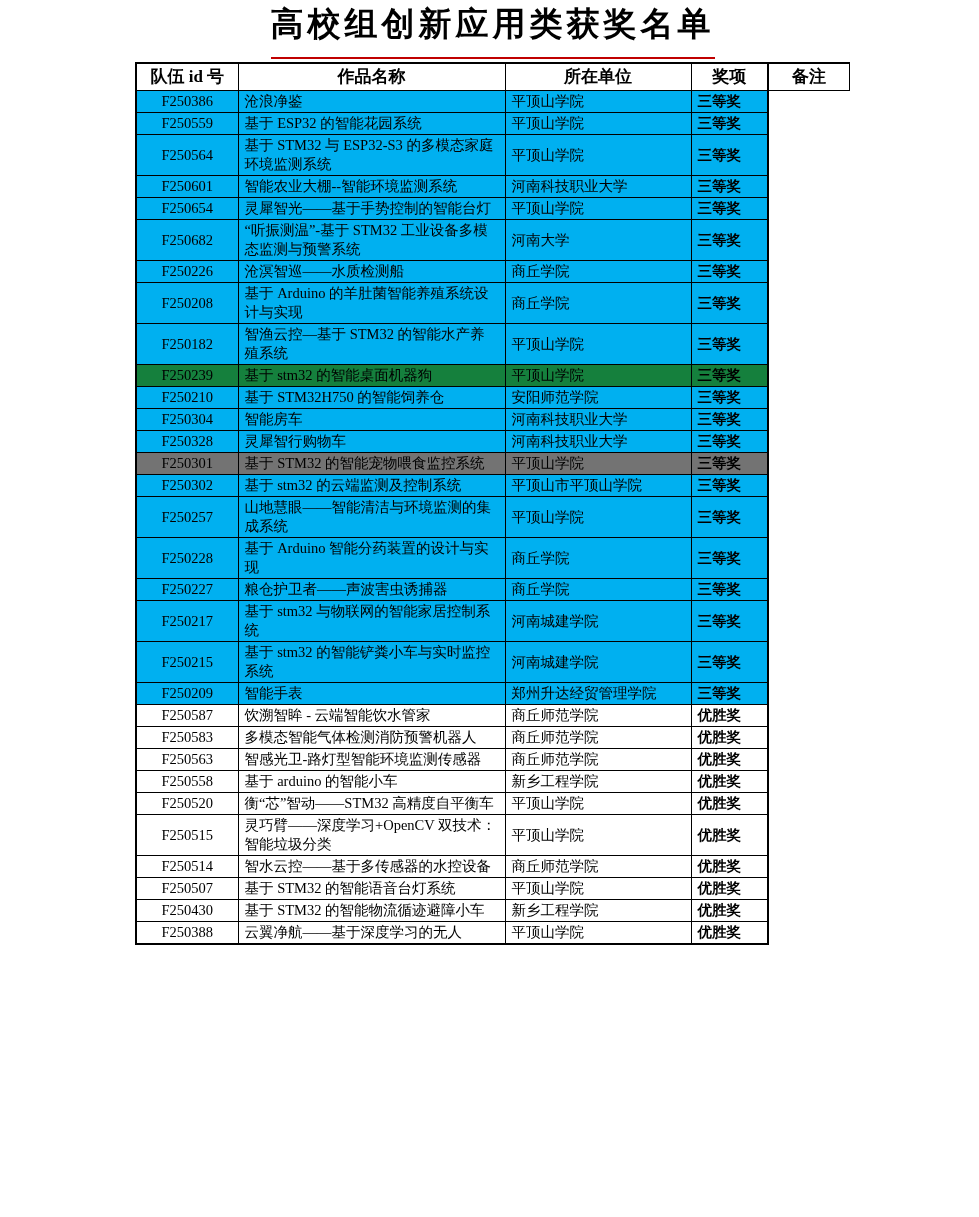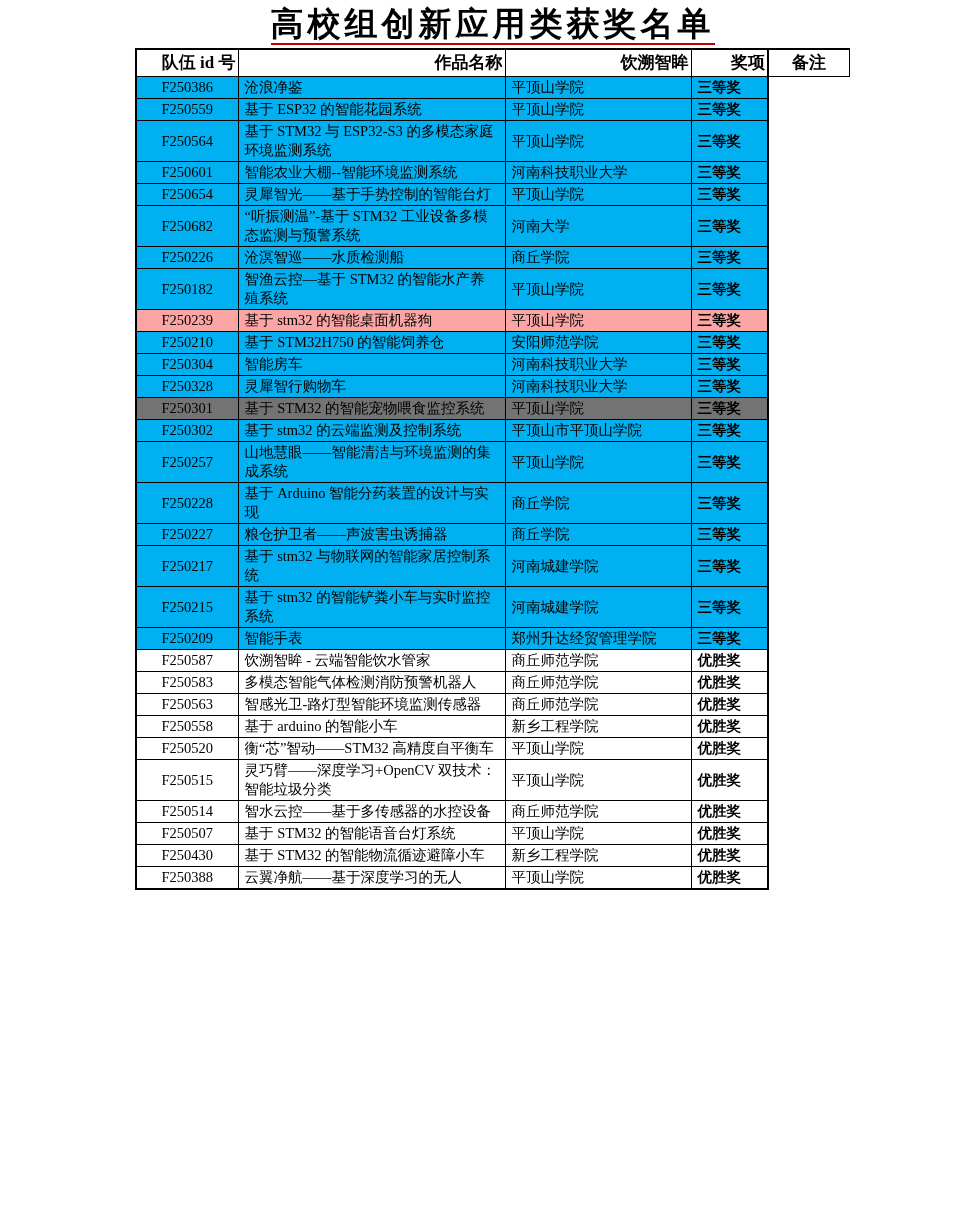--- a/index.html
+++ b/index.html
@@ -28,40 +28,40 @@
     margin: 0 0 3px 0;
   }
   .title {
     display: inline-block;
     font-family: "Liberation Sans", "DejaVu Sans", sans-serif;
     font-weight: bold;
     font-size: 33px;
     letter-spacing: 4px;
     line-height: 36px;
     border-bottom: 2px solid #c00000;
-    padding-bottom: 1px;
+    padding-bottom: 15px;
   }
   .table-zone {
     display: flex;
     align-items: flex-start;
   }
   table.award {
     border-collapse: collapse;
     border: 2px solid #000;
     table-layout: fixed;
     width: 632px;
   }
   table.award th {
     border: 1px solid #000;
     font-size: 17px;
     font-weight: bold;
     padding: 3px 2px;
     line-height: 20px;
     background: #ffffff;
-    text-align: right;
+    text-align: center;
   }
   table.award td {
     border: 1px solid #000;
     font-size: 14.5px;
     line-height: 19px;
     padding: 1px 6px;
     vertical-align: middle;
     word-break: break-word;
   }
   td.c-id    { text-align: center; padding: 1px 2px; }
@@ -101,21 +101,21 @@
         <colgroup>
           <col class="w-id">
             <col class="w-title">
             <col class="w-org">
             <col class="w-award">
         </colgroup>
         <thead>
           <tr>
             <th>队伍 id 号</th>
             <th>作品名称</th>
-            <th>饮溯智眸</th>
+            <th>所在单位</th>
             <th>奖项</th>
           </tr>
         </thead>
         <tbody>
             <tr style="background-color: rgb(0, 176, 240);">
               <td class="c-id">F250386</td>
               <td class="c-title">沧浪净鉴</td>
               <td class="c-org">平顶山学院</td>
               <td class="c-award">三等奖</td>
             </tr>
@@ -149,26 +149,32 @@
               <td class="c-org">河南大学</td>
               <td class="c-award">三等奖</td>
             </tr>
             <tr style="background-color: rgb(0, 176, 240);">
               <td class="c-id">F250226</td>
               <td class="c-title">沧溟智巡——水质检测船</td>
               <td class="c-org">商丘学院</td>
               <td class="c-award">三等奖</td>
             </tr>
             <tr style="background-color: rgb(0, 176, 240);">
+              <td class="c-id">F250208</td>
+              <td class="c-title">基于 Arduino 的羊肚菌智能养殖系统设计与实现</td>
+              <td class="c-org">商丘学院</td>
+              <td class="c-award">三等奖</td>
+            </tr>
+            <tr style="background-color: rgb(0, 176, 240);">
               <td class="c-id">F250182</td>
               <td class="c-title">智渔云控—基于 STM32 的智能水产养殖系统</td>
               <td class="c-org">平顶山学院</td>
               <td class="c-award">三等奖</td>
             </tr>
-            <tr style="background-color: #fca5a5;">
+            <tr style="background-color: #15803d;">
               <td class="c-id">F250239</td>
               <td class="c-title">基于 stm32 的智能桌面机器狗</td>
               <td class="c-org">平顶山学院</td>
               <td class="c-award">三等奖</td>
             </tr>
             <tr style="background-color: rgb(0, 176, 240);">
               <td class="c-id">F250210</td>
               <td class="c-title">基于 STM32H750 的智能饲养仓</td>
               <td class="c-org">安阳师范学院</td>
               <td class="c-award">三等奖</td>

